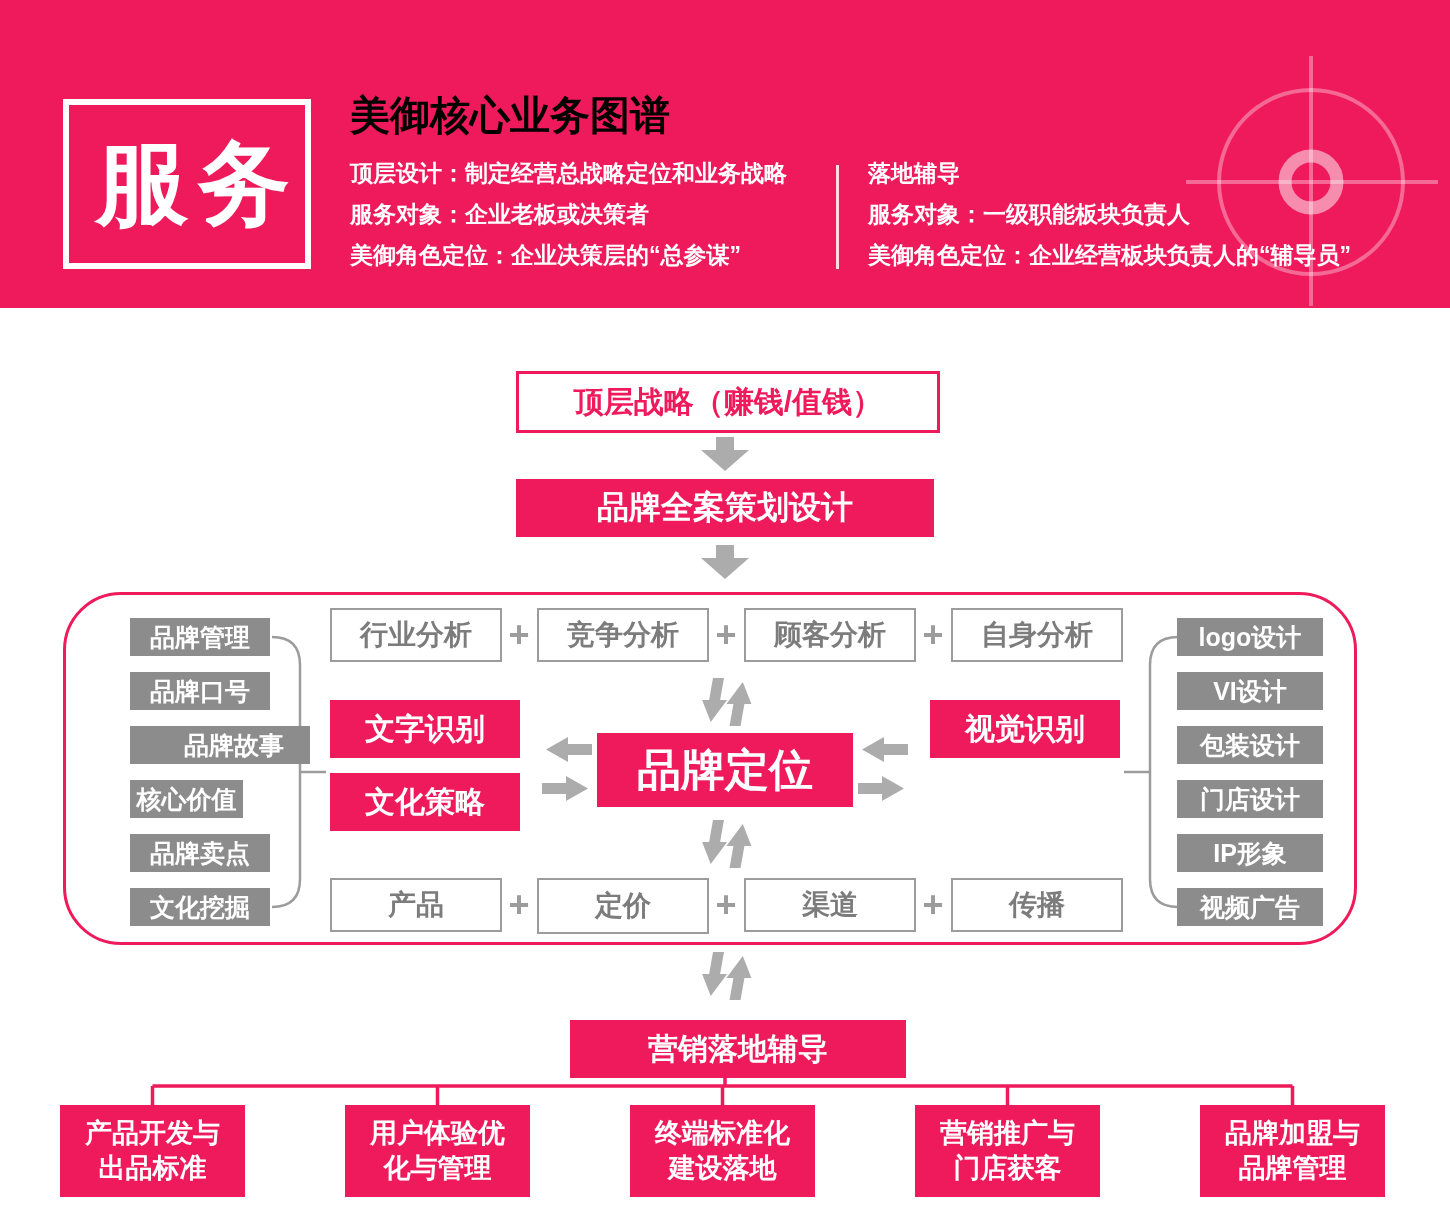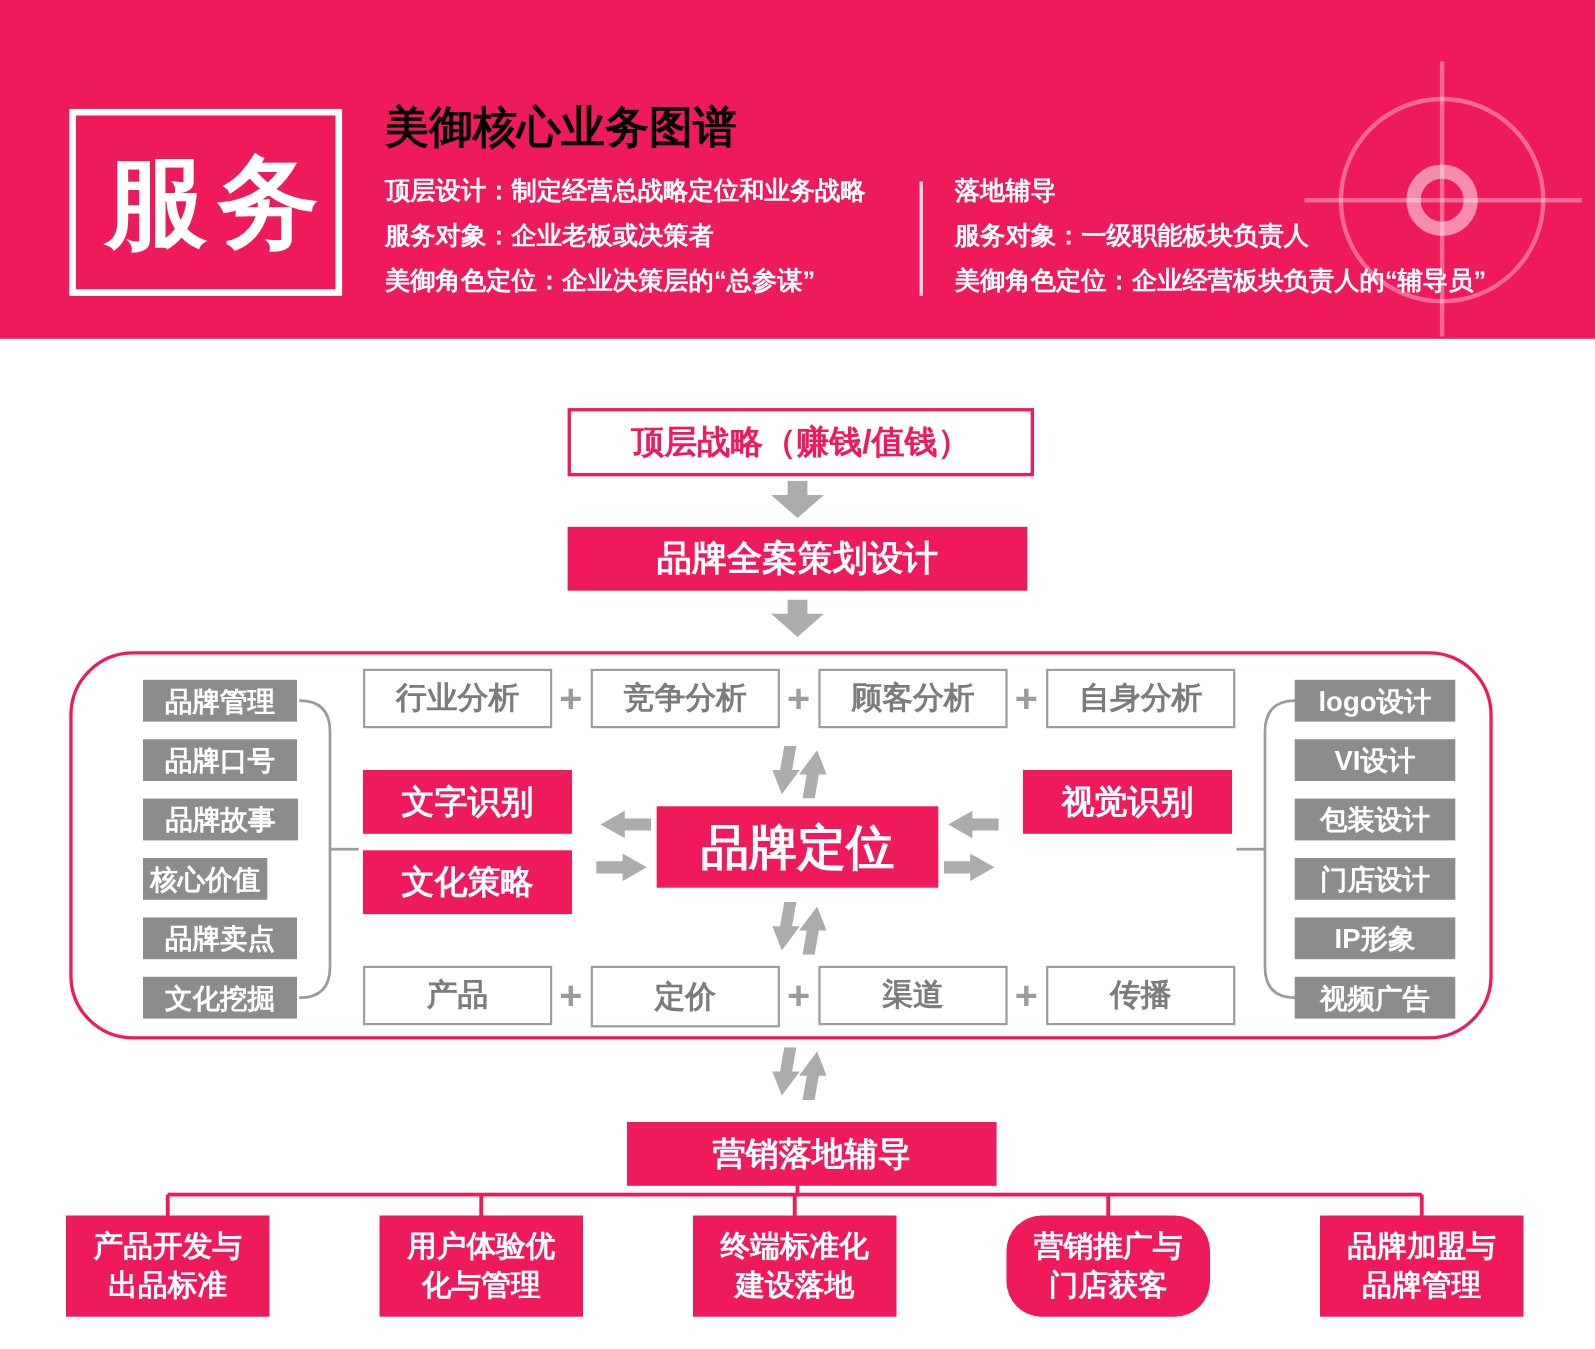--- a/index.html
+++ b/index.html
@@ -68,21 +68,21 @@
   <div class="abs flex pbox" style="left:516px;top:479px;width:418px;height:58px;font-size:32px;">品牌全案策划设计</div>
 
   <svg class="abs" style="left:701px;top:545px;" width="48" height="34" viewBox="0 0 48 34">
     <polygon points="15,0 33,0 33,13 48,13 24,34 0,13 15,13" fill="#ACACAC"></polygon>
   </svg>
 
   <div class="abs container"></div>
 
   <div class="abs flex gbox" style="left:130px;top:618px;width:140px;height:38px;">品牌管理</div>
   <div class="abs flex gbox" style="left:130px;top:672px;width:140px;height:38px;">品牌口号</div>
-  <div class="abs flex gbox" style="left:130px;top:726px;width:141px;height:38px;">品牌故事</div>
+  <div class="abs flex gbox" style="left:130px;top:726px;width:152px;height:38px;padding-left:28px;">品牌故事</div>
   <div class="abs flex gbox" style="left:130px;top:780px;width:113px;height:38px;">核心价值</div>
   <div class="abs flex gbox" style="left:130px;top:834px;width:140px;height:38px;">品牌卖点</div>
   <div class="abs flex gbox" style="left:130px;top:888px;width:140px;height:38px;">文化挖掘</div>
 
   <div class="abs flex gbox" style="left:1177px;top:618px;width:146px;height:38px;">logo设计</div>
   <div class="abs flex gbox" style="left:1177px;top:672px;width:146px;height:38px;">VI设计</div>
   <div class="abs flex gbox" style="left:1177px;top:726px;width:146px;height:38px;">包装设计</div>
   <div class="abs flex gbox" style="left:1177px;top:780px;width:146px;height:38px;">门店设计</div>
   <div class="abs flex gbox" style="left:1177px;top:834px;width:146px;height:38px;">IP形象</div>
   <div class="abs flex gbox" style="left:1177px;top:888px;width:146px;height:38px;">视频广告</div>
@@ -138,18 +138,18 @@
   </svg>
 
   <div class="abs flex pbox" style="left:570px;top:1008px;width:336px;height:58px;font-size:30px;margin-top:12px;">营销落地辅导</div>
 
   <div class="abs flex pbox bottom-box" style="left:60px;top:1105px;">产品开发与
 出品标准</div>
   <div class="abs flex pbox bottom-box" style="left:630px;top:1105px;">终端标准化
 建设落地</div>
   <div class="abs flex pbox bottom-box" style="left:345px;top:1105px;">用户体验优
 化与管理</div>
-  <div class="abs flex pbox bottom-box" style="left:915px;top:1105px;border-radius:32px;">营销推广与
+  <div class="abs flex pbox bottom-box" style="left:915px;top:1105px;">营销推广与
 门店获客</div>
   <div class="abs flex pbox bottom-box" style="left:1200px;top:1105px;">品牌加盟与
 品牌管理</div>
 
 </div>
 
 </body></html>

